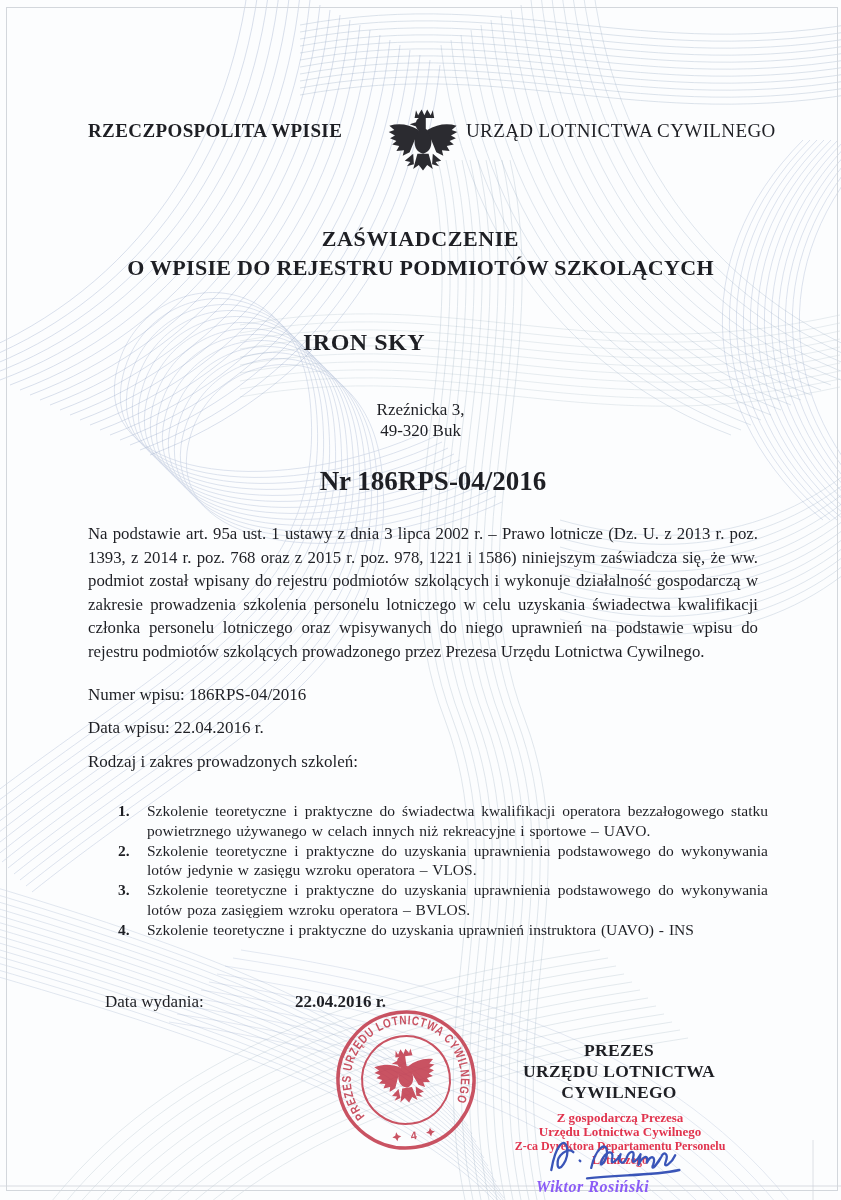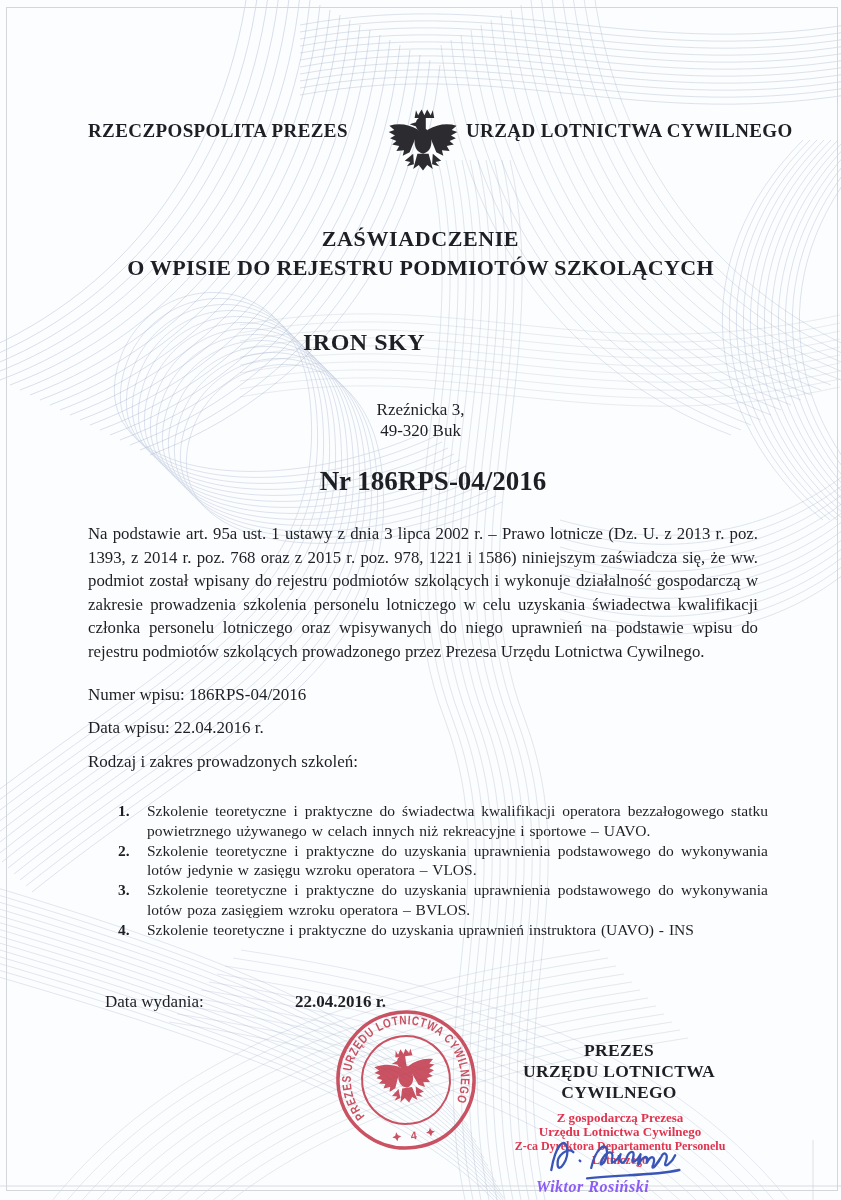--- a/index.html
+++ b/index.html
@@ -8,21 +8,21 @@
     background:#fcfdfe; font-family:"Liberation Serif", serif; color:#1e1f24;
   }
   .page * { box-sizing:border-box; }
   svg.layer { position:absolute; left:0; top:0; pointer-events:none; }
   .scan-frame { position:absolute; inset:7px 3px 9px 6px; border:1px solid #d3d7dc; pointer-events:none; }
 
   .abs { position:absolute; }
   .center { text-align:center; }
 
   .hdr-country   { left:88px;  top:120px; font-size:19px; font-weight:bold; letter-spacing:0.4px; }
-  .hdr-authority { left:466px; top:120px; font-size:19px; font-weight:bold; letter-spacing:0.4px; }
+  .hdr-authority { left:466px; top:120px; font-size:19px; font-weight:normal; letter-spacing:0.4px; }
 
   .title-1 { left:0; top:218px; width:841px; font-size:22px; font-weight:bold; letter-spacing:0.6px;margin-top:8px; }
   .title-2 { left:0; top:255px; width:841px; font-size:22px; font-weight:bold; letter-spacing:0.3px;text-align:center; }
 
   .subj-name   { left:0; top:329px; width:728px; font-size:24px; font-weight:bold; letter-spacing:0.5px; }
   .subj-person { left:0; top:360px; width:841px; font-size:24px; font-weight:bold; }
   .subj-addr1  { left:0; top:400px; width:841px; font-size:17px; }
   .subj-addr2  { left:0; top:421px; width:841px; font-size:17px; }
 
   .cert-no { left:0; top:466px; width:841px; font-size:27px; font-weight:bold;padding-left:25px; }
@@ -235,21 +235,21 @@
           <use href="#w8" transform="translate(-63,0)"></use>
           <use href="#w8" transform="translate(-70,0)"></use>
           <use href="#w8" transform="translate(-77,0)"></use>
         </g>
       </g>
     <line x1="0" y1="1186" x2="841" y2="1186" stroke="#c9cdd6" stroke-width="1" opacity="0.7"></line>
     <line x1="813" y1="1140" x2="813" y2="1200" stroke="#c9cdd6" stroke-width="1" opacity="0.6"></line>
   </svg>
   <div class="scan-frame"></div>
 
-  <div class="abs hdr-country">RZECZPOSPOLITA PREZES</div>
+  <div class="abs hdr-country">RZECZPOSPOLITA WPISIE</div>
   <div class="abs hdr-authority">URZĄD LOTNICTWA CYWILNEGO</div>
 
   <div class="abs title-1 center">ZAŚWIADCZENIE</div>
   <div class="abs title-2 center">O WPISIE DO REJESTRU PODMIOTÓW SZKOLĄCYCH</div>
 
   <div class="abs subj-name center">IRON SKY</div>
   <div class="abs subj-addr1 center">Rzeźnicka 3,</div>
   <div class="abs subj-addr2 center">49-320 Buk</div>
 
   <div class="abs cert-no center">Nr 186RPS-04/2016</div>

